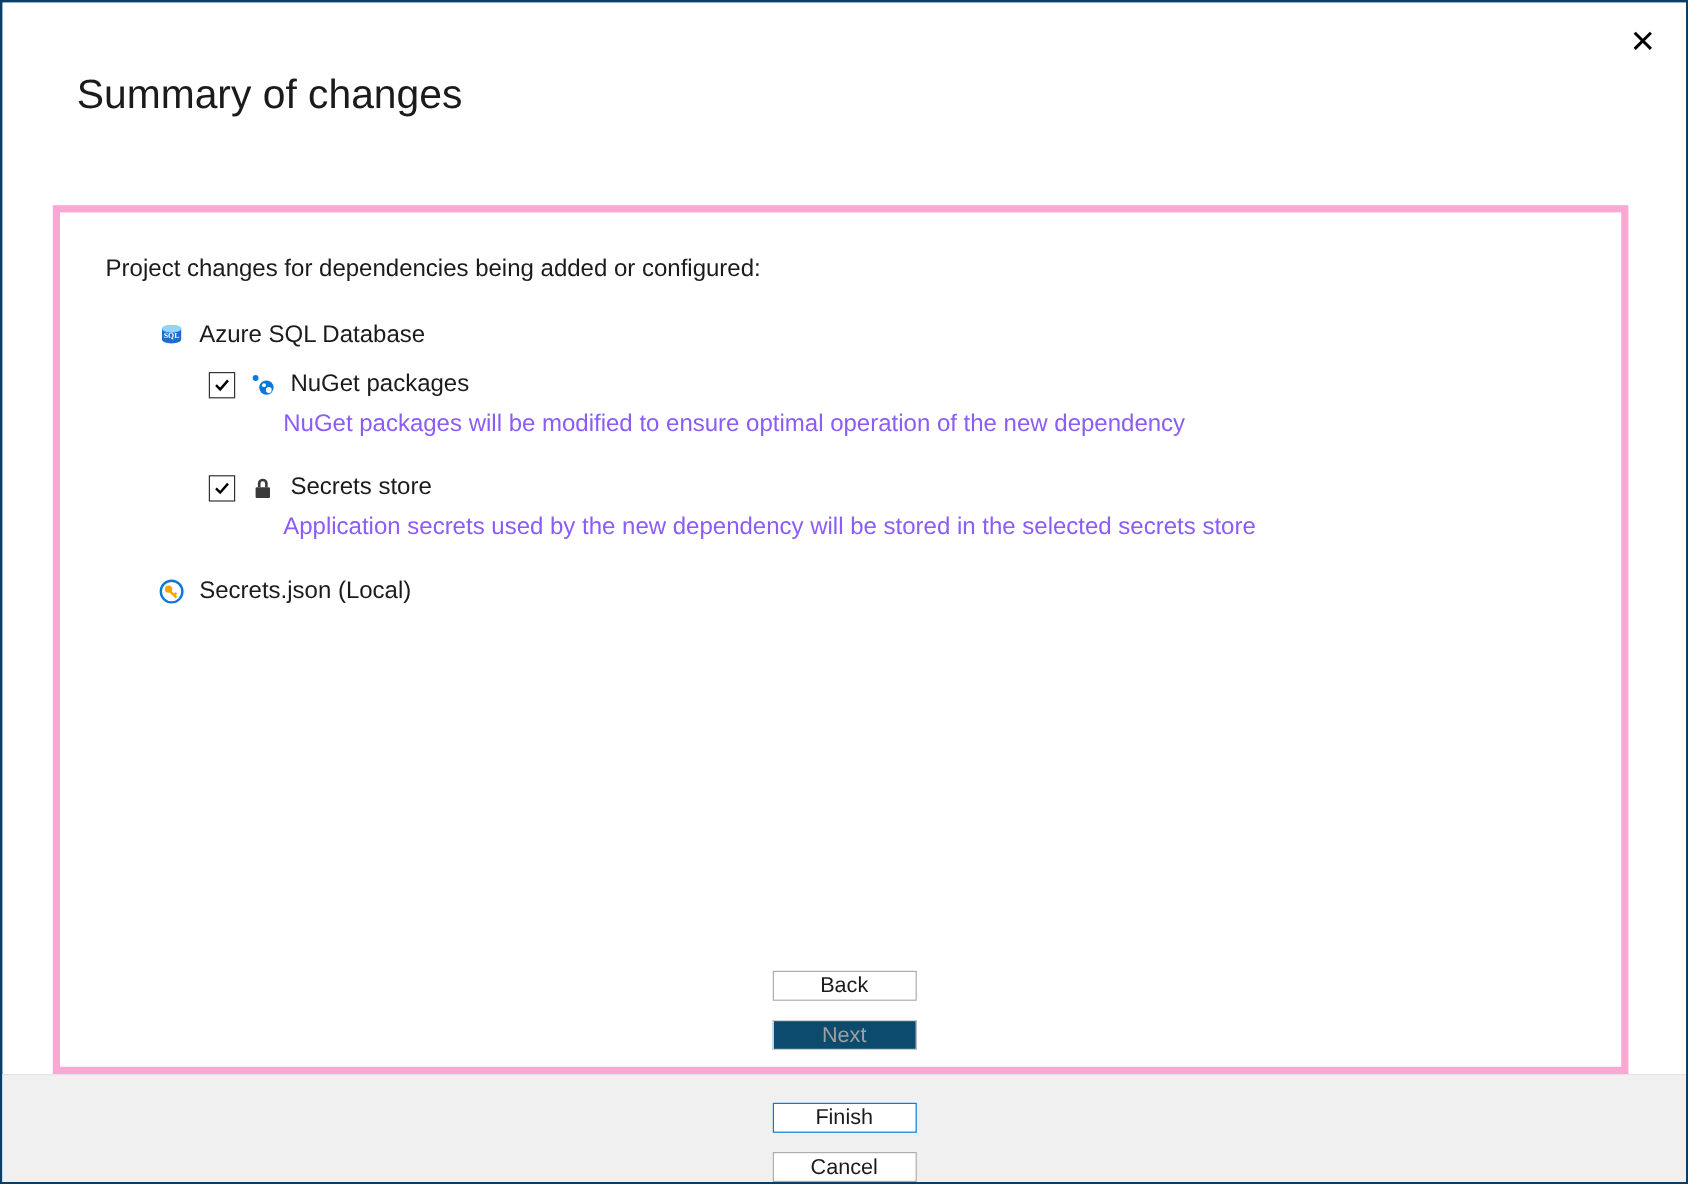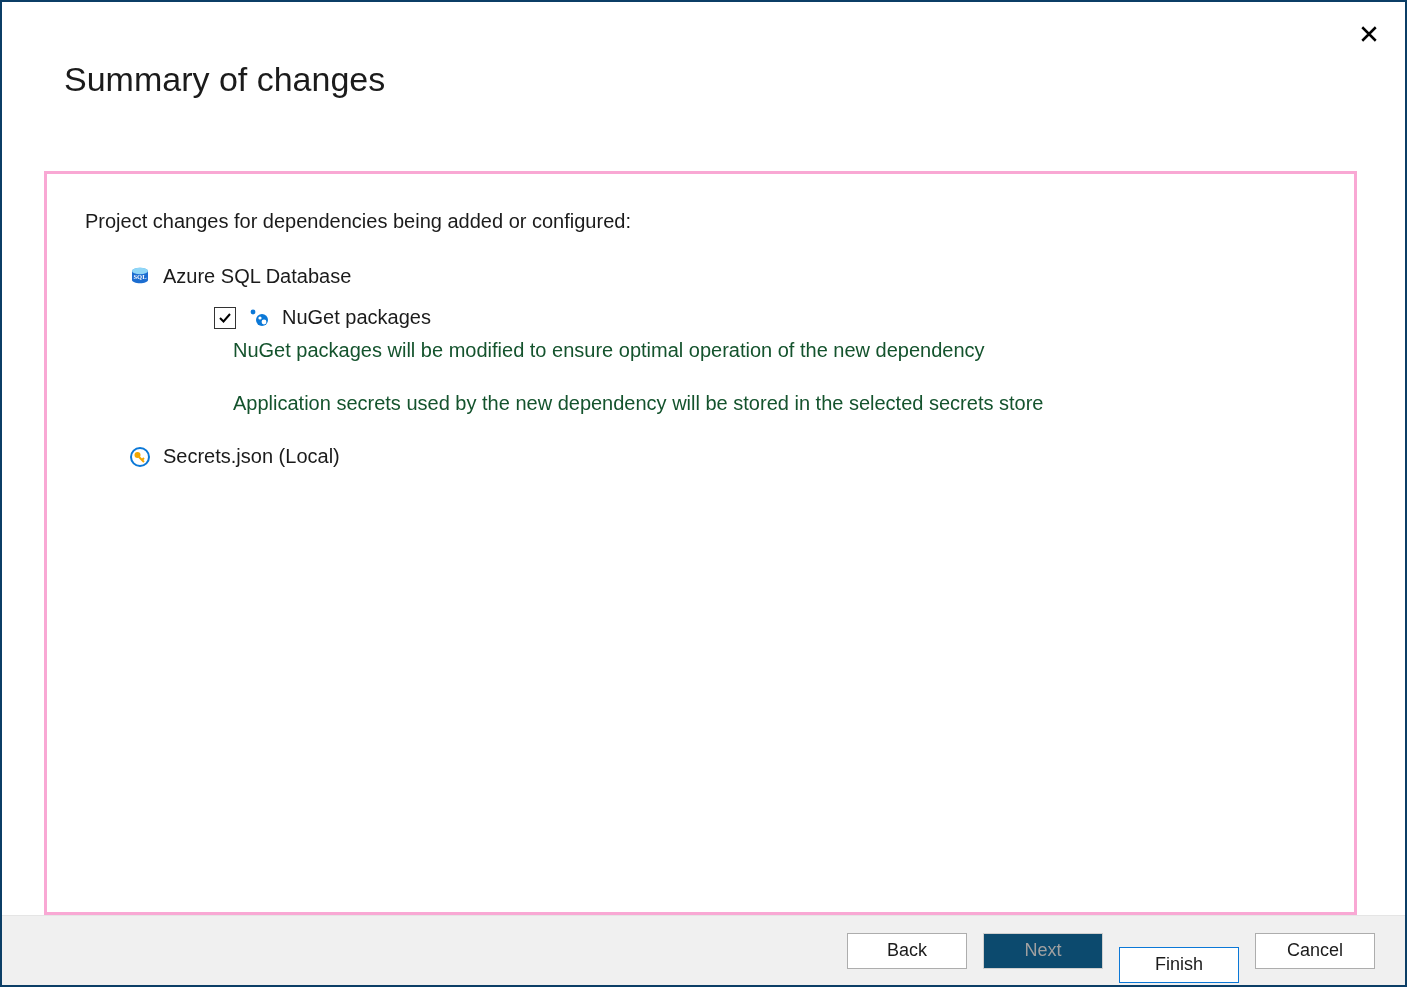--- a/index.html
+++ b/index.html
@@ -33,21 +33,21 @@
     color:#1b1b1b;
   }
   .body {
     flex:1;
     padding:72px 48px 0 42px;
     display:flex;
     flex-direction:column;
   }
   .panel {
     flex:1;
-    border:3px solid #f9a8d4;
+    border:6px solid #f9a8d4;
     padding:36px 38px;
     overflow:auto;
   }
   .intro {
     font-size:20px;
     color:#1b1b1b;
     margin:0 0 32px 0;
   }
   .dep {
     display:flex;
@@ -59,47 +59,47 @@
   .dep.secondary { margin-left:44px; }
   .item {
     margin-left:86px;
     margin-bottom:30px;
   }
   .item-head {
     display:flex;
     align-items:center;
     gap:12px;
     font-size:20px;
-    margin-left:43px;
   }
   .item-desc {
     margin:10px 0 0 62px;
     font-size:20px;
-    color:#14532d;
+    color:#8b5cf6;
   }
   .chk {
     width:22px;height:22px;
     border:1.5px solid #333;
     display:inline-flex;
     align-items:center;justify-content:center;
     background:#fff;
     cursor:pointer;
   }
   .chk svg{width:14px;height:14px;}
   .ico { width:22px;height:22px; display:inline-flex;align-items:center;justify-content:center;}
   .ico svg{width:22px;height:22px;}
   .footer {
-    height:70px;
+    height:90px;
     background:#f0f0f0;
     border-top:1px solid #e5e5e5;
     display:flex;
     align-items:center;
     justify-content:flex-end;
     gap:16px;
     padding:0 30px;
+    flex-direction:column;
   }
   .btn {
     width:120px;height:36px;
     font-size:18px;
     font-family:inherit;
     background:#fff;
     border:1px solid #adadad;
     cursor:pointer;
     color:#1b1b1b;
   }
@@ -156,20 +156,34 @@
               <circle cx="12" cy="11" r="1.6" fill="#fff"></circle>
               <circle cx="16" cy="15" r="2.4" fill="#fff"></circle>
             </svg>
           </span>
           <span>NuGet packages</span>
         </div>
         <div class="item-desc">NuGet packages will be modified to ensure optimal operation of the new dependency</div>
       </div>
 
       <div class="item">
+        <div class="item-head">
+          <span class="chk">
+            <svg viewBox="0 0 14 14">
+                <path d="M2 7 L5.5 10.5 L12 3" stroke="#000" stroke-width="2" fill="none"></path>
+              </svg>
+          </span>
+          <span class="ico">
+            <svg viewBox="0 0 22 22">
+              <rect x="5" y="10" width="12" height="9" rx="1" fill="#3a3a3a"></rect>
+              <path d="M8 10 V7 a3 3 0 0 1 6 0 V10" stroke="#3a3a3a" stroke-width="2.2" fill="none"></path>
+            </svg>
+          </span>
+          <span>Secrets store</span>
+        </div>
         <div class="item-desc">Application secrets used by the new dependency will be stored in the selected secrets store</div>
       </div>
 
       <div class="dep secondary">
         <span class="ico">
           <svg viewBox="0 0 22 22">
             <circle cx="11" cy="11" r="9" fill="none" stroke="#0b78d7" stroke-width="2"></circle>
             <circle cx="8.5" cy="9" r="3" fill="#f2a600"></circle>
             <path d="M10 11 L15 16 M13 14 L15 12" stroke="#f2a600" stroke-width="2" fill="none"></path>
           </svg>

